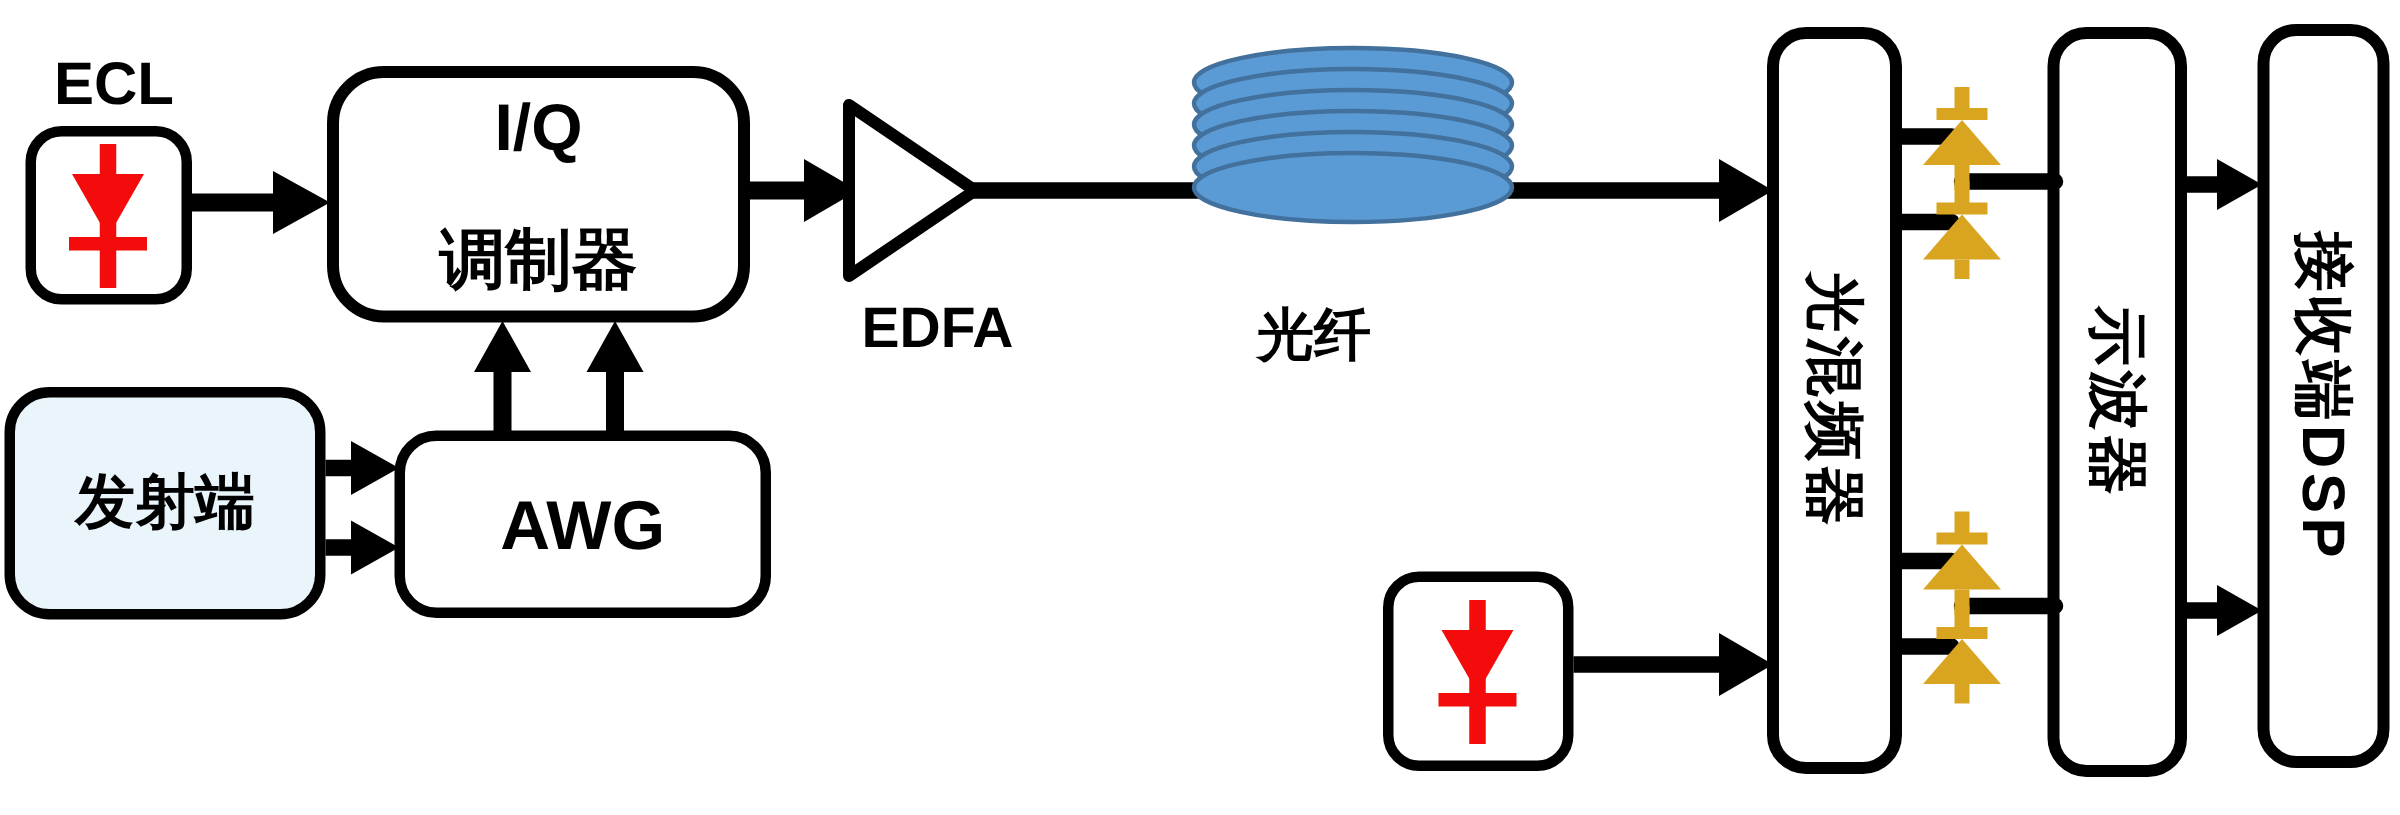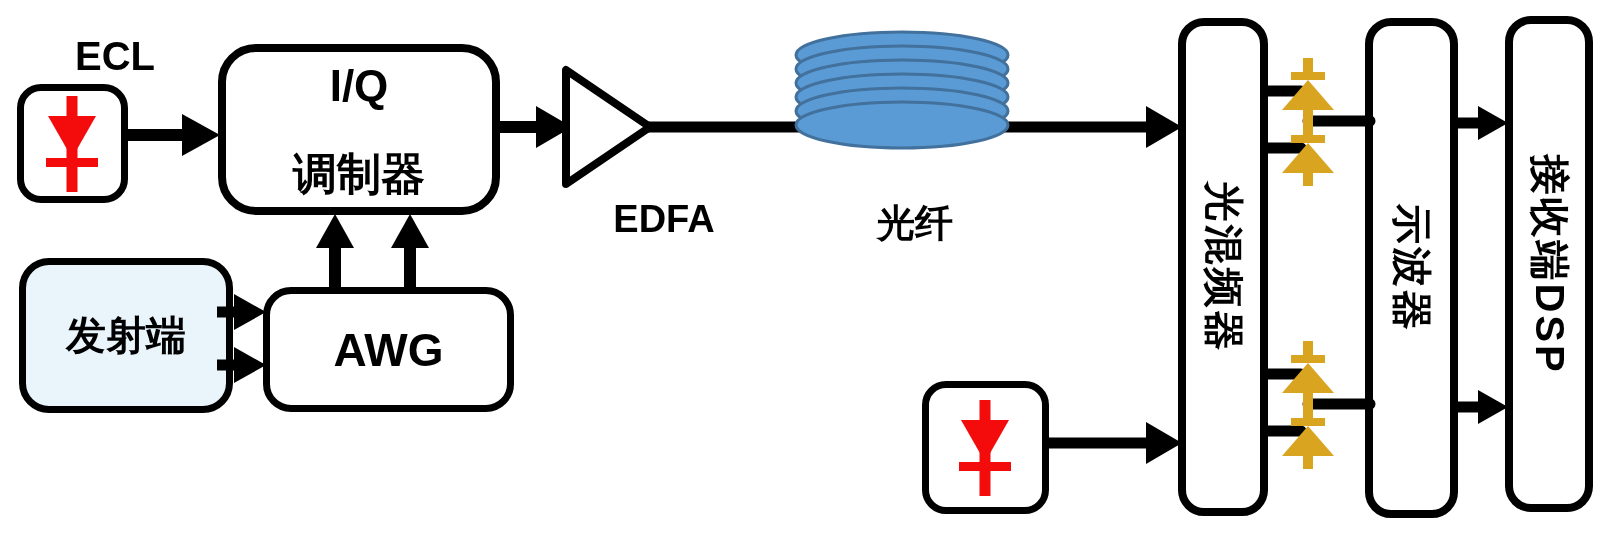--- a/index.html
+++ b/index.html
@@ -18,28 +18,28 @@
   .box{
     position:absolute;background:#fff;border:7px solid var(--ink);box-sizing:border-box;
     display:flex;align-items:center;justify-content:center;text-align:center;
     font-weight:bold;color:var(--ink);gap:36px;
   }
   .iq-box{left:218px;top:44px;width:282px;height:171px;border-width:8px;border-radius:38px;
     font-size:44px;line-height:1.18;flex-direction:column;}
   .ecl-box{left:17px;top:84px;width:111px;height:119px;border-radius:24px;}
   .lo-box{left:922px;top:381px;width:127px;height:133px;border-radius:24px;}
   .txdsp-box{left:3px;top:258px;width:214px;height:155px;border-radius:30px;background:var(--txdsp-fill);
-    font-size:40px;line-height:1.22;flex-direction:column;align-items:flex-start;padding-left:40px;margin-left:16px;}
+    font-size:40px;line-height:1.22;flex-direction:column;align-items:flex-start;padding-left:40px;}
   .awg-box{left:263px;top:287px;width:251px;height:125px;border-radius:28px;font-size:46px;}
   .vbox{border-width:8px;border-radius:26px;font-size:40px;}
   .hybrid-box{left:1178px;top:18px;width:90px;height:498px;}
   .osc-box{left:1365px;top:18px;width:93px;height:500px;}
   .rxdsp-box{left:1505px;top:16px;width:88px;height:496px;}
   .vlabel{transform:rotate(90deg);white-space:nowrap;letter-spacing:3px;}
-  .flabel{position:absolute;font-weight:bold;text-align:center;color:var(--ink);margin-left:39px;}
+  .flabel{position:absolute;font-weight:bold;text-align:center;color:var(--ink);}
   .ecl-label{left:28px;top:34px;width:96px;font-size:40px;}
   .lo-label{left:928px;top:328px;width:90px;font-size:40px;}
   .edfa-label{left:555px;top:198px;width:140px;font-size:38px;}
   .fiber-label{left:806px;top:198px;width:140px;font-size:38px;}
   svg.overlay{position:absolute;left:0;top:0;width:1600px;height:543px;}
   .wire{stroke:var(--ink);fill:none;}
   .head{fill:var(--ink);stroke:none;}
   .tri{fill:#ffffff;stroke:var(--ink);stroke-width:8;stroke-linejoin:round;}
   .fiber-ellipse{fill:var(--fiber-fill);stroke:var(--fiber-stroke);stroke-width:3;}
   .pd{fill:var(--gold);stroke:none;}

